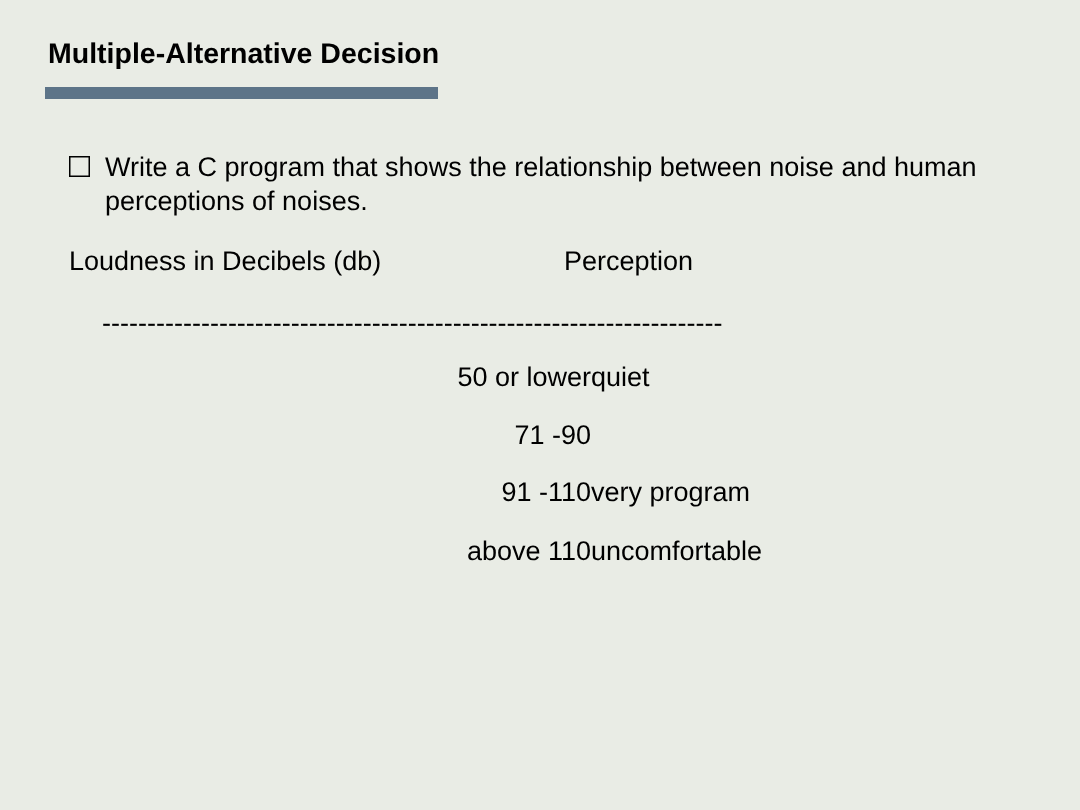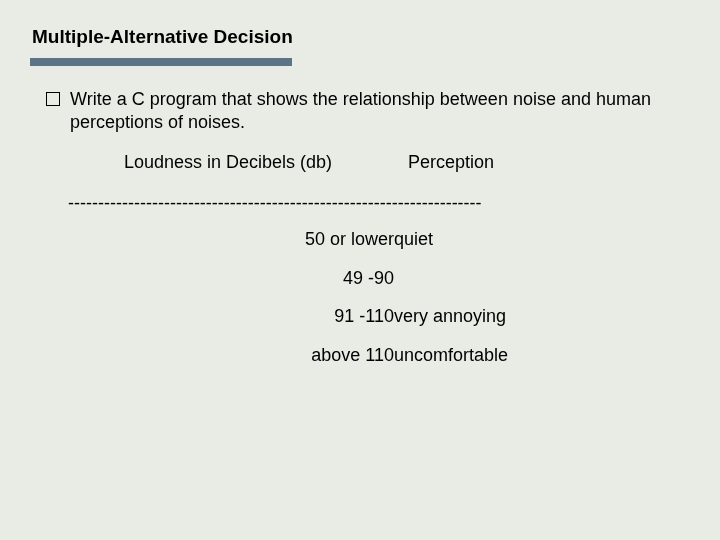--- a/index.html
+++ b/index.html
@@ -27,21 +27,21 @@
   .title-underline {
     position: absolute;
     top: 58px;
     left: 30px;
     width: 262px;
     height: 8px;
     background: #5d7488;
   }
   .body {
     position: absolute;
-    top: 88px;
+    top: 100px;
     left: 46px;
     right: 40px;
     font-size: 18px;
     line-height: 1.25;
   }
   .bullet-row {
     display: flex;
     align-items: flex-start;
   }
   .bullet-box {
@@ -53,23 +53,21 @@
     flex: 0 0 auto;
   }
   .bullet-text {
     flex: 1;
   }
   .headers {
     margin-top: 18px;
     display: flex;
   }
   .col-left-h {
-    margin-left: 32px;
     width: 300px;
-    text-align: center;
   }
   .col-right-h {
     margin-left: 30px;
   }
   .divider {
     margin-top: 18px;
     margin-left: 22px;
     font-family: Arial, sans-serif;
     letter-spacing: 0px;
     white-space: nowrap;
@@ -111,25 +109,25 @@
     </div>
 
     <div class="divider">---------------------------------------------------------------------</div>
 
     <div class="table-rows">
       <div class="trow">
         <span class="cleft">50 or lower</span>
         <span class="cright">quiet</span>
       </div>
       <div class="trow">
-        <span class="cleft">49 -90</span>
+        <span class="cleft">71 -90</span>
       </div>
       <div class="trow">
         <span class="cleft">91 -110</span>
-        <span class="cright">very annoying</span>
+        <span class="cright">very program</span>
       </div>
       <div class="trow">
         <span class="cleft">above 110</span>
         <span class="cright"> uncomfortable</span>
       </div>
     </div>
 
   </div>
 </div>
 

